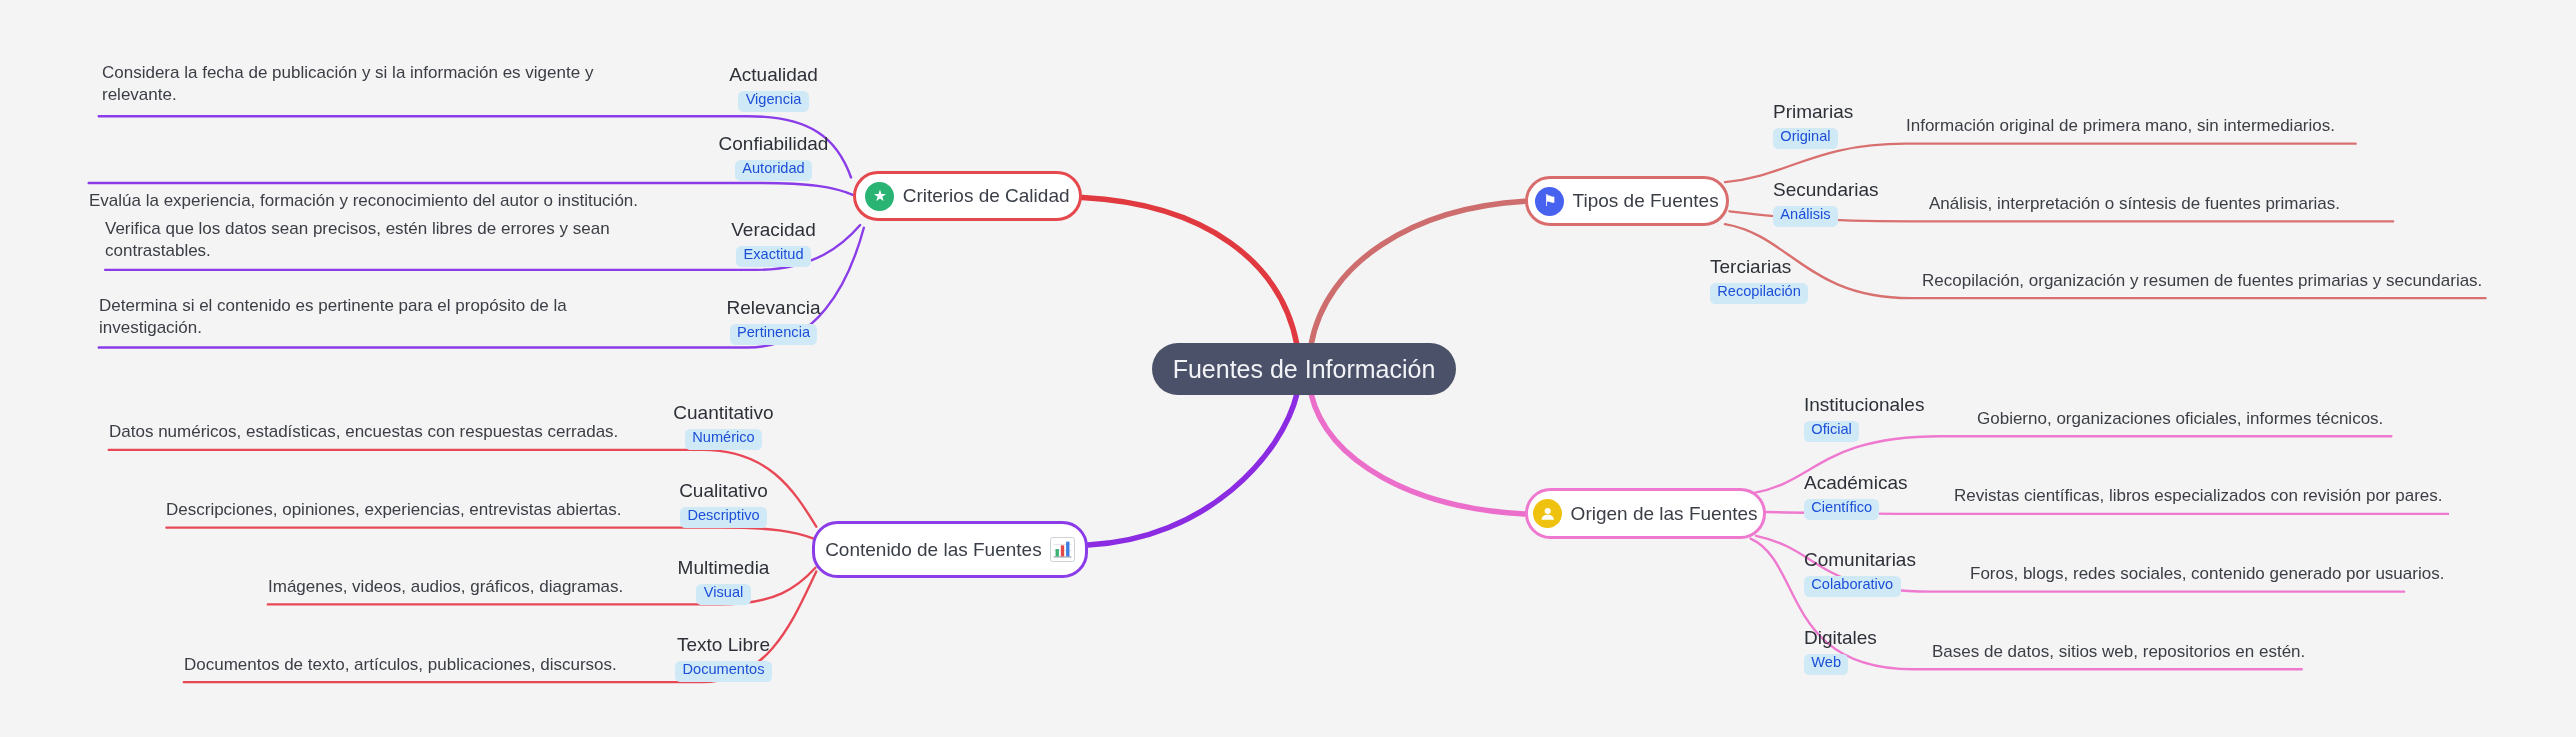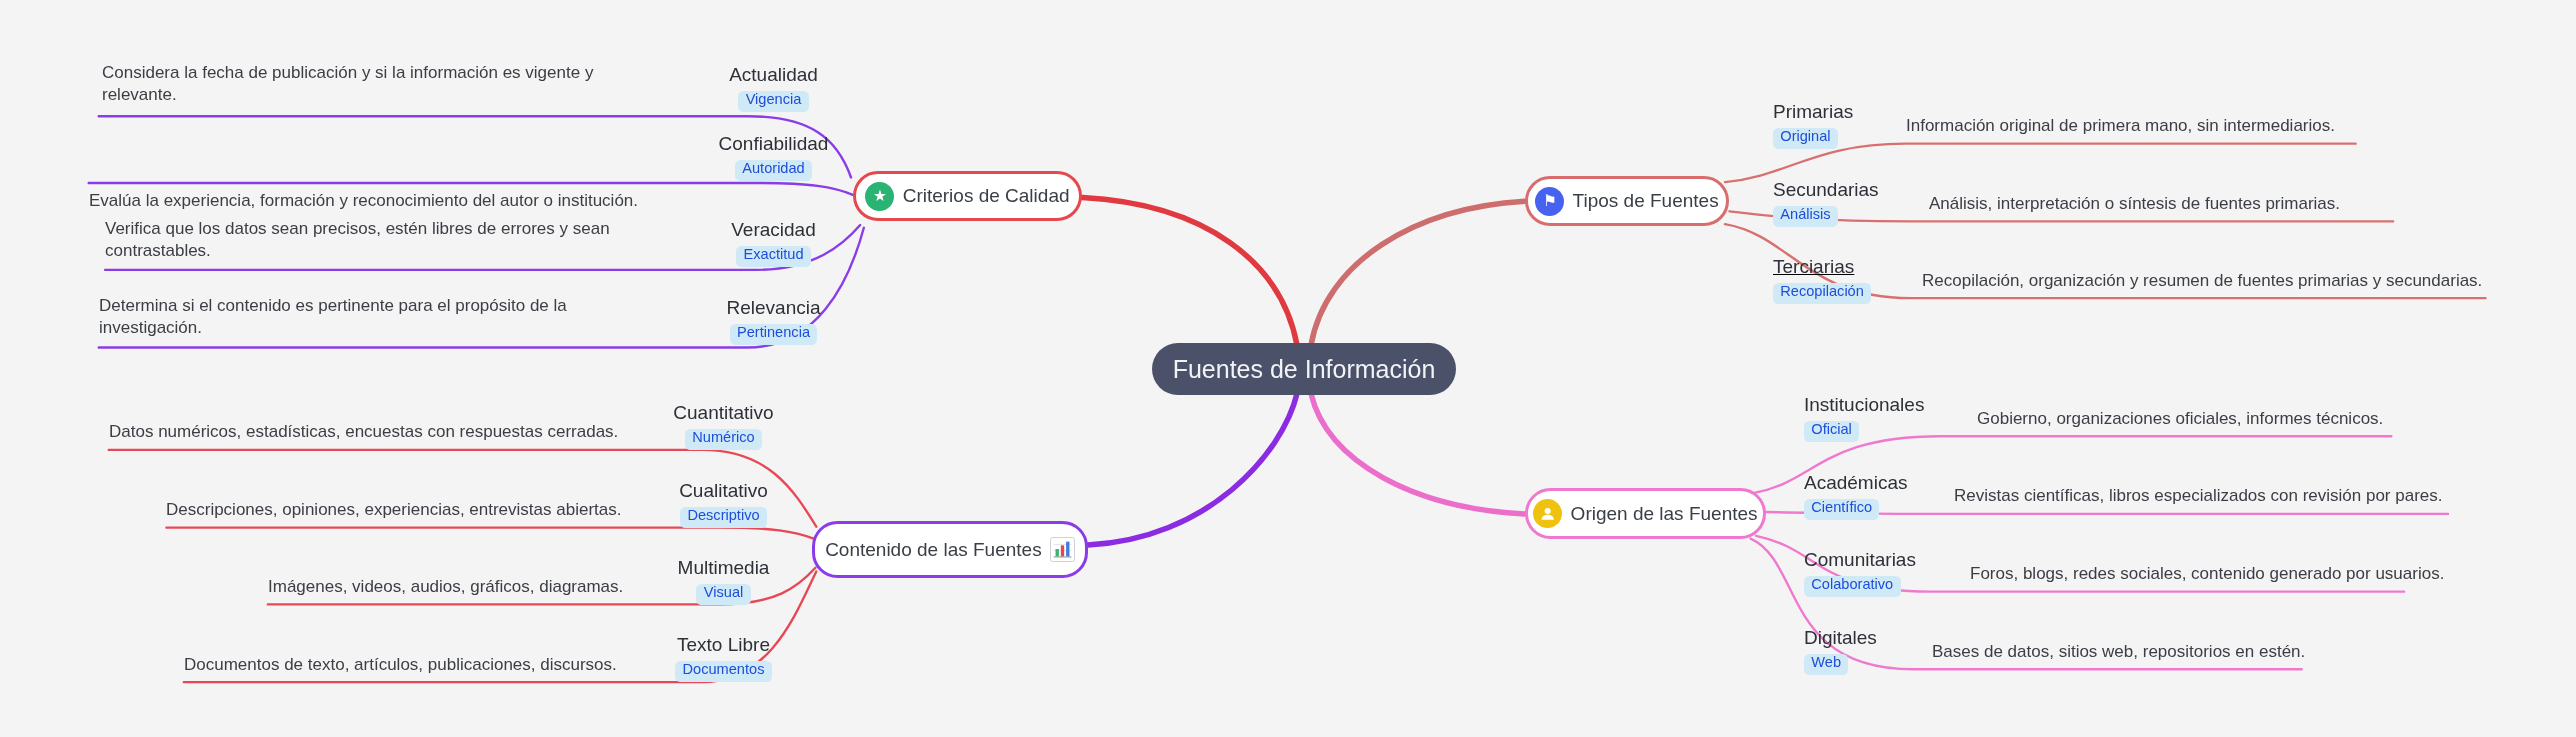--- a/index.html
+++ b/index.html
@@ -175,21 +175,21 @@
     <span class="rbadge">Original</span>
   </div>
   <div class="rdesc nowrap" style="left:1906px;top:115px;">Información original de primera mano, sin intermediarios.</div>
 
   <div class="tcol lefted" style="left:1773px;top:179px;width:201px;">
     <div class="rtitle">Secundarias</div>
     <span class="rbadge">Análisis</span>
   </div>
   <div class="rdesc nowrap" style="left:1929px;top:193px;">Análisis, interpretación o síntesis de fuentes primarias.</div>
 
-  <div class="tcol lefted" style="left:1773px;top:256px;width:201px;text-decoration:underline;">
+  <div class="tcol lefted" style="left:1710px;top:256px;width:201px;">
     <div class="rtitle">Terciarias</div>
     <span class="rbadge">Recopilación</span>
   </div>
   <div class="rdesc nowrap" style="left:1922px;top:270px;">Recopilación, organización y resumen de fuentes primarias y secundarias.</div>
 
   <div class="tcol lefted" style="left:1804px;top:394px;width:210px;">
     <div class="rtitle">Institucionales</div>
     <span class="rbadge">Oficial</span>
   </div>
   <div class="rdesc nowrap" style="left:1977px;top:408px;">Gobierno, organizaciones oficiales, informes técnicos.</div>

